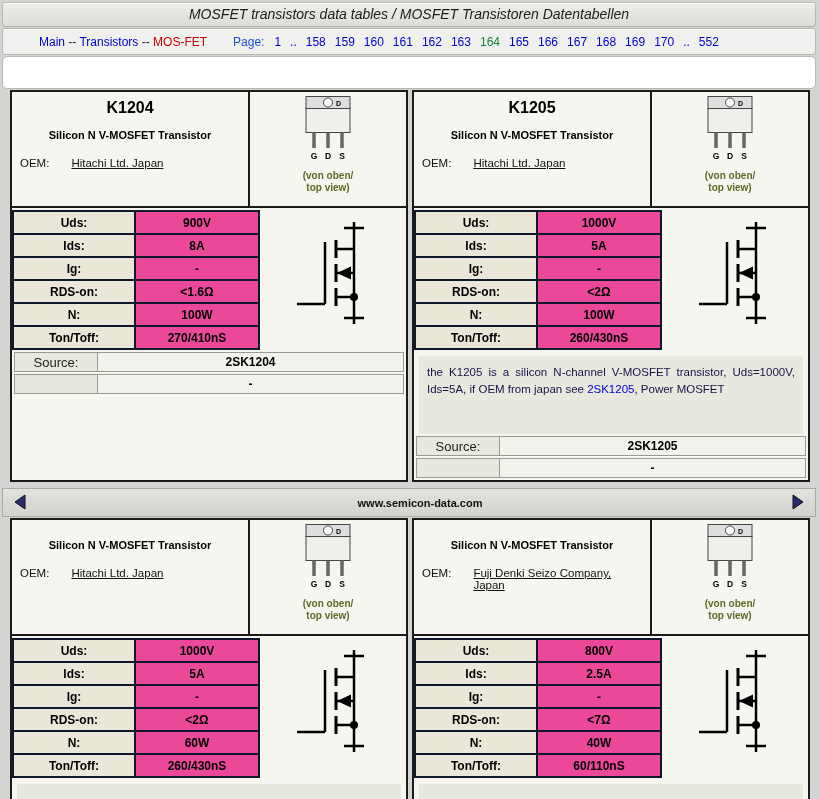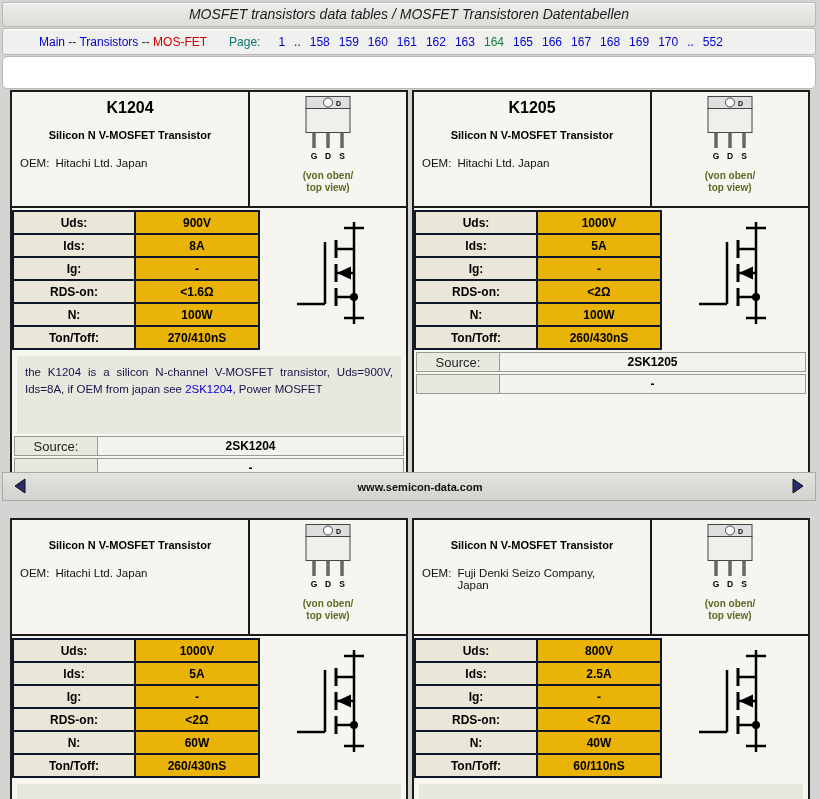--- a/index.html
+++ b/index.html
@@ -13,58 +13,58 @@
     position:absolute;left:2px;right:4px;
     border:1px solid #b7b7b3;border-radius:3px;
     box-shadow:inset 0 1px 0 #fff;
   }
   .titlebar{
     top:2px;height:23px;background:linear-gradient(#ededeb,#dcdcd8);
     text-align:center;line-height:23px;font-size:14px;font-style:italic;color:#1c1c1c;
   }
   .navbar{
     top:28px;height:25px;background:#f0f0ee;
-    display:flex;align-items:center;font-size:12px;gap:8px;
+    display:flex;align-items:center;font-size:12px;
   }
   .breadcrumb{margin-left:36px;white-space:nowrap;}
   .bc-link{color:#0000cc;text-decoration:none;cursor:pointer;}
   .bc-link.current{color:#cc0000;}
   .bc-sep{color:#222;}
-  .page-label{margin-left:14px;color:#0f766e;}
+  .page-label{margin-left:26px;color:#1d4ed8;}
   .pages{display:flex;gap:9px;margin-left:10px;}
   .page-link{color:#0000cc;text-decoration:none;cursor:pointer;}
   .page-link.current{color:#15803d;}
   .page-link.ellipsis{color:#0000cc;cursor:default;}
   .whitebar{top:56px;height:31px;background:#ffffff;border-radius:5px;}
 
   .cards-row{position:absolute;left:10px;display:flex;gap:4px;}
   #cards-top{top:90px;}
   #cards-bottom{top:518px;}
 
   .card{
     width:398px;height:392px;box-sizing:border-box;
     border:2px solid #1b1b1b;background:#f6f5f0;overflow:hidden;
   }
   .card-header{height:114px;border-bottom:2px solid #1b1b1b;display:flex;}
   .card-info{width:238px;box-sizing:border-box;border-right:2px solid #1b1b1b;padding-top:7px;}
   .card-title{text-align:center;font-weight:bold;font-size:16px;color:#000;}
   .card-subtitle{text-align:center;font-weight:bold;font-size:11px;margin-top:12px;color:#000;}
-  .card-oem{display:flex;gap:6px;margin:16px 4px 0 8px;font-size:11.5px;color:#111;}
-  .card-oem .oem-value{max-width:170px;}
+  .card-oem{display:flex;gap:22px;margin:16px 4px 0 8px;font-size:11.5px;color:#111;}
+  .card-oem .oem-value{max-width:170px;text-decoration:underline;}
   .card-package{flex:1;display:flex;flex-direction:column;align-items:center;padding-top:3px;}
   .package-note{font-size:10px;font-weight:bold;color:#5a6b25;text-align:center;line-height:1.2;margin-top:1px;}
 
   .card-mid{display:flex;}
   .spec-table{border-collapse:collapse;margin-top:2px;}
   .spec-table td{
     border:2px solid #0f172a;height:21px;font-size:12px;font-weight:bold;
     text-align:center;color:#000;padding:0 2px;
   }
   td.spec-label{width:116px;background:#ebe7d8;}
-  td.spec-value{width:118px;background:#eab308;}
+  td.spec-value{width:118px;background:#ec4899;}
   .mosfet-area{flex:1;display:flex;justify-content:center;align-items:flex-start;padding-top:6px;}
 
   .card-desc{
     margin:6px 5px 0 5px;height:78px;box-sizing:border-box;
     background:#e9e8df;padding:8px 8px 0 8px;
     font-size:11.5px;line-height:1.5;color:#14144a;text-align:justify;
   }
   .desc-link{color:#0000cc;text-decoration:none;cursor:pointer;}
 
   .src-row{display:flex;height:20px;margin:2px 2px 0 2px;}
@@ -73,21 +73,21 @@
     width:82px;border:1px solid #9a9a92;background:#e9e8df;font-size:13px;color:#222;
     display:flex;align-items:center;justify-content:center;
   }
   .src-value{
     flex:1;border:1px solid #9a9a92;border-left:none;background:#f3f2ec;
     font-size:12px;font-weight:bold;color:#000;
     display:flex;align-items:center;justify-content:center;
   }
 
   .midbar{
-    position:absolute;top:472px;left:2px;right:4px;height:27px;
+    position:absolute;top:488px;left:2px;right:4px;height:27px;
     background:linear-gradient(#e2e2de,#d2d2ce);border:1px solid #aaa;
     display:flex;align-items:center;justify-content:center;
     font-size:11px;font-weight:bold;color:#111;padding-left:22px;
   }
   .arrow-btn{position:absolute;top:4px;width:18px;height:18px;cursor:pointer;background:transparent;border:none;padding:0;}
   .arrow-btn.left{left:8px;}
   .arrow-btn.right{right:8px;}
 </style>
 </head>
 <body>
@@ -195,23 +195,20 @@
 
           <line x1="45" y1="35" x2="63" y2="35" stroke="#000" stroke-width="2.5"></line>
           <line x1="45" y1="83" x2="63" y2="83" stroke="#000" stroke-width="2.5"></line>
 
           <line x1="45" y1="59" x2="63" y2="59" stroke="#000" stroke-width="2.5"></line>
           <polygon points="46,59 60,52.5 60,65.5" fill="#000"></polygon>
           <circle cx="63" cy="83" r="4" fill="#000"></circle>
         </svg>
       </div>
     </div>
-    <div class="card-desc">
-      <span>the K1204 is a silicon N-channel V-MOSFET transistor, Uds=900V, Ids=8A, if OEM from japan see </span><a class="desc-link">2SK1204</a><span>, Power MOSFET</span>
-    </div>
     <div class="src-row">
       <div class="src-label">Source:</div>
       <div class="src-value">2SK1204</div>
     </div>
     <div class="src-row">
       <div class="src-label"></div>
       <div class="src-value">-</div>
     </div>
   </div>
 
@@ -288,20 +285,23 @@
           <line x1="53" y1="104" x2="73" y2="104" stroke="#000" stroke-width="2.5"></line>
 
           <line x1="45" y1="35" x2="63" y2="35" stroke="#000" stroke-width="2.5"></line>
           <line x1="45" y1="83" x2="63" y2="83" stroke="#000" stroke-width="2.5"></line>
 
           <line x1="45" y1="59" x2="63" y2="59" stroke="#000" stroke-width="2.5"></line>
           <polygon points="46,59 60,52.5 60,65.5" fill="#000"></polygon>
           <circle cx="63" cy="83" r="4" fill="#000"></circle>
         </svg>
       </div>
+    </div>
+    <div class="card-desc">
+      <span>the K1205 is a silicon N-channel V-MOSFET transistor, Uds=1000V, Ids=5A, if OEM from japan see </span><a class="desc-link">2SK1205</a><span>, Power MOSFET</span>
     </div>
     <div class="src-row">
       <div class="src-label">Source:</div>
       <div class="src-value">2SK1205</div>
     </div>
     <div class="src-row">
       <div class="src-label"></div>
       <div class="src-value">-</div>
     </div>
   </div>

